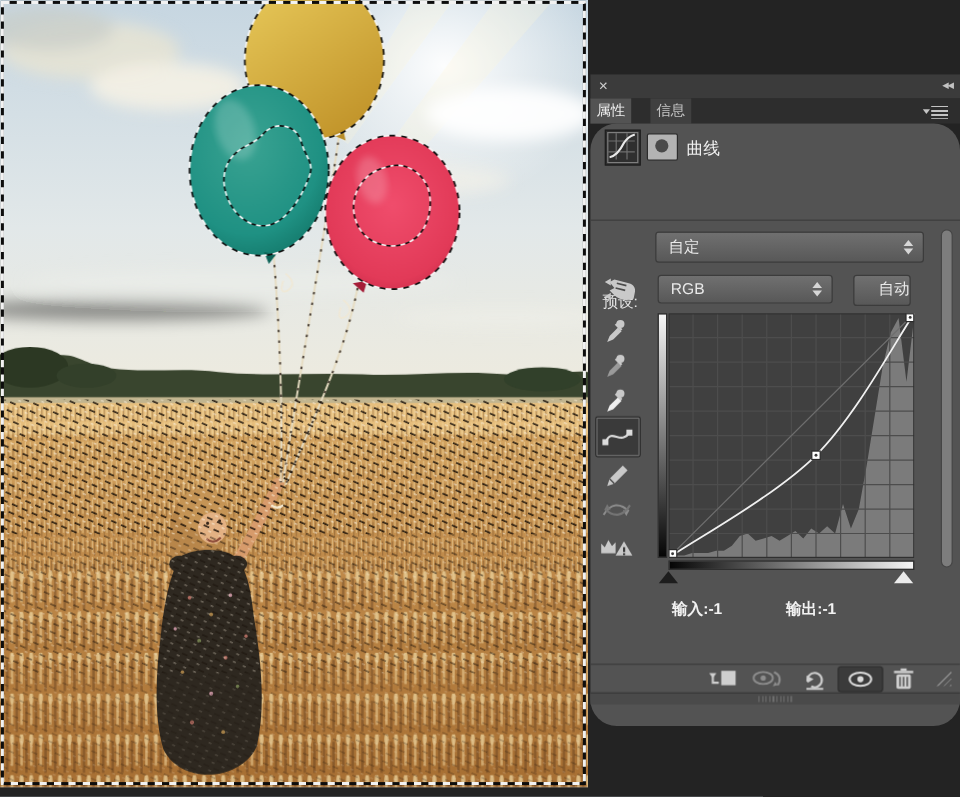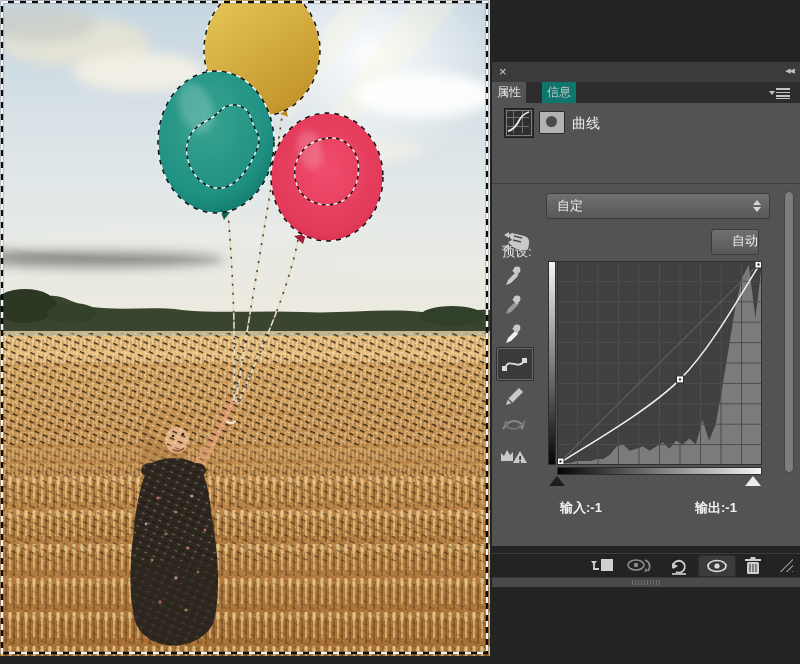--- a/index.html
+++ b/index.html
@@ -9,26 +9,26 @@
   .photo{position:absolute;left:0;top:0;width:490px;height:656px;background:#cfdbe2;}
   .photo svg{display:block;}
   
   .panel{position:absolute;left:492px;top:62px;width:308px;height:484px;}
   .titlebar{position:absolute;left:0;top:0;width:308px;height:20px;background:#3b3b3b;border-bottom:1px solid #2a2a2a;}
   .close-x{position:absolute;left:7px;top:2px;color:#cfcfcf;font-size:13px;line-height:16px;cursor:default;}
   .collapse{position:absolute;right:6px;top:5px;color:#c2c2c2;font-size:7px;letter-spacing:-1px;}
   .tabbar{position:absolute;left:0;top:20px;width:308px;height:21px;background:#2d2d2d;}
   .tab{position:absolute;top:0;height:21px;width:34px;text-align:center;font-size:12px;line-height:21px;color:#c4c4c4;}
   .tab.active{background:#535353;color:#ededed;}
-  .tab.inactive{left:50px;background:#0f766e;}
+  .tab.inactive{left:50px;background:#404040;}
   .panel-menu{position:absolute;right:8px;top:6px;width:16px;height:11px;}
   .panel-menu .tri{position:absolute;left:-7px;top:3px;width:0;height:0;border-left:3px solid transparent;border-right:3px solid transparent;border-top:4px solid #c4c4c4;}
   .panel-menu .lines{position:absolute;left:0;top:0;width:14px;height:11px;
      background:repeating-linear-gradient(#c4c4c4 0 1.5px,transparent 1.5px 3.5px);}
-  .body{position:absolute;left:0;top:41px;width:308px;height:443px;background:#535353;}
+  .body{position:absolute;left:0;top:41px;width:308px;height:502px;background:#535353;border-radius:22px;}
   .divider{position:absolute;left:0;width:308px;height:1px;background:#3e3e3e;}
   .lbl{color:#e3e3e3;font-size:13px;}
   .adj-title{position:absolute;left:80px;top:12px;font-size:14px;color:#efefef;}
   .badge{position:absolute;left:12px;top:5px;width:28px;height:28px;background:#2f2f2f;border:1px solid #1f1f1f;outline:1px solid #7e7e7e;outline-offset:-3px;}
   .mask-thumb{position:absolute;left:47px;top:8px;width:24px;height:21px;background:#b3b3b3;border:1px solid #2c2c2c;border-radius:2px;}
   .mask-thumb i{position:absolute;left:6px;top:4px;width:11px;height:11px;border-radius:50%;background:#4a4a4a;}
   .select{position:absolute;height:26px;border:1px solid #3c3c3c;border-radius:3px;
           background:linear-gradient(#707070,#585858);color:#e9e9e9;font-size:13px;line-height:24px;padding-left:10px;box-sizing:border-box;}
   .updown{position:absolute;right:8px;top:50%;margin-top:-6px;width:9px;height:12px;}
   .updown:before,.updown:after{content:"";position:absolute;left:1px;width:0;height:0;border-left:4px solid transparent;border-right:4px solid transparent;}
@@ -255,20 +255,24 @@
       <i class="updown"></i>
     </div>
 
     <div class="tool" style="left:8px;top:124px;width:32px;height:28px;">
       <svg width="32" height="28" viewBox="0 0 32 28">
         <path d="M4,8 l5,-3 v6 z M4,20 l5,-3 v6 z" fill="#c9c9c9"></path>
         <path d="M12,6 l12,3 c4,1 6,4 5,8 l-1,5 c-6,2 -12,1 -16,-3 l-4,-4 l4,-2 l-4,-5 z" fill="#c9c9c9"></path>
         <path d="M14,9 l8,2 M13,13 l8,2" stroke="#4c4c4c" stroke-width="1.4"></path>
       </svg>
     </div>
+    <div class="select" style="left:56px;top:126px;width:146px;height:24px;line-height:22px;">
+      <span>RGB</span>
+      <i class="updown"></i>
+    </div>
     <div class="btn" style="left:219px;top:126px;width:46px;">自动</div>
 
     <div class="tool" style="left:10px;top:160px;width:22px;height:24px;">
       <svg width="22" height="24" viewBox="0 0 22 24">
           <circle cx="15" cy="7" r="3.4" fill="#c9c9c9"></circle>
           <path d="M13,10 L6,17 l-2,5 5,-2 7,-7 z" fill="#c9c9c9"></path>
           <path d="M11,7 l5,5" stroke="#c9c9c9" stroke-width="2"></path>
         </svg>
     </div>
     <div class="tool" style="left:10px;top:189px;width:22px;height:24px;">
@@ -345,21 +349,21 @@
         <circle cx="123" cy="118.39999999999999" r="1.2" fill="#3a3a3a"></circle>
         <rect x="198" y="0" width="7" height="7" fill="#ffffff" stroke="#2a2a2a" stroke-width="1"></rect>
         <circle cx="201.5" cy="3.5" r="1.2" fill="#3a3a3a"></circle>
         <rect x="0.5" y="0.5" width="204" height="203" fill="none" stroke="#303030" stroke-width="1"></rect>
       </svg>
     <div class="hbar"></div>
     <i class="tri black"></i>
     <i class="tri white"></i>
 
     <div class="readout" style="left:68px;text-align:right;"><span>输入:</span><span>-1</span></div>
-    <div class="readout" style="left:163px;margin-left:40px;"><span>输出:</span><span>-1</span></div>
+    <div class="readout" style="left:163px;"><span>输出:</span><span>-1</span></div>
 
     <div class="scrollbar"></div>
 
     <div class="bottombar">
       <div class="bicon" style="left:98px;">
         <svg width="26" height="20" viewBox="0 0 26 20">
             <rect x="11" y="3" width="12" height="12" fill="#cfcfcf"></rect>
             <path d="M9,13 H4 V7" stroke="#cfcfcf" stroke-width="1.8" fill="none"></path>
             <path d="M4,5 l-3,4 h6 z" fill="#cfcfcf" transform="rotate(180 4 7)"></path>
           </svg>

